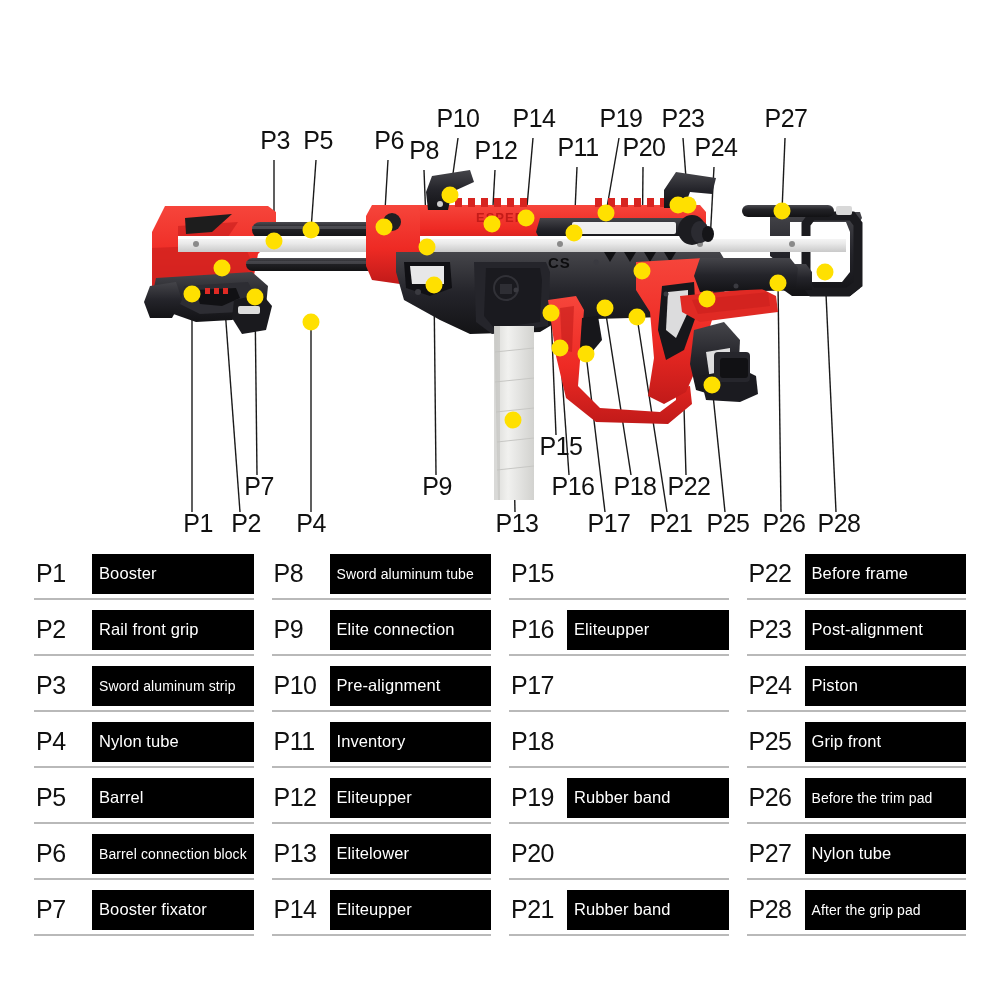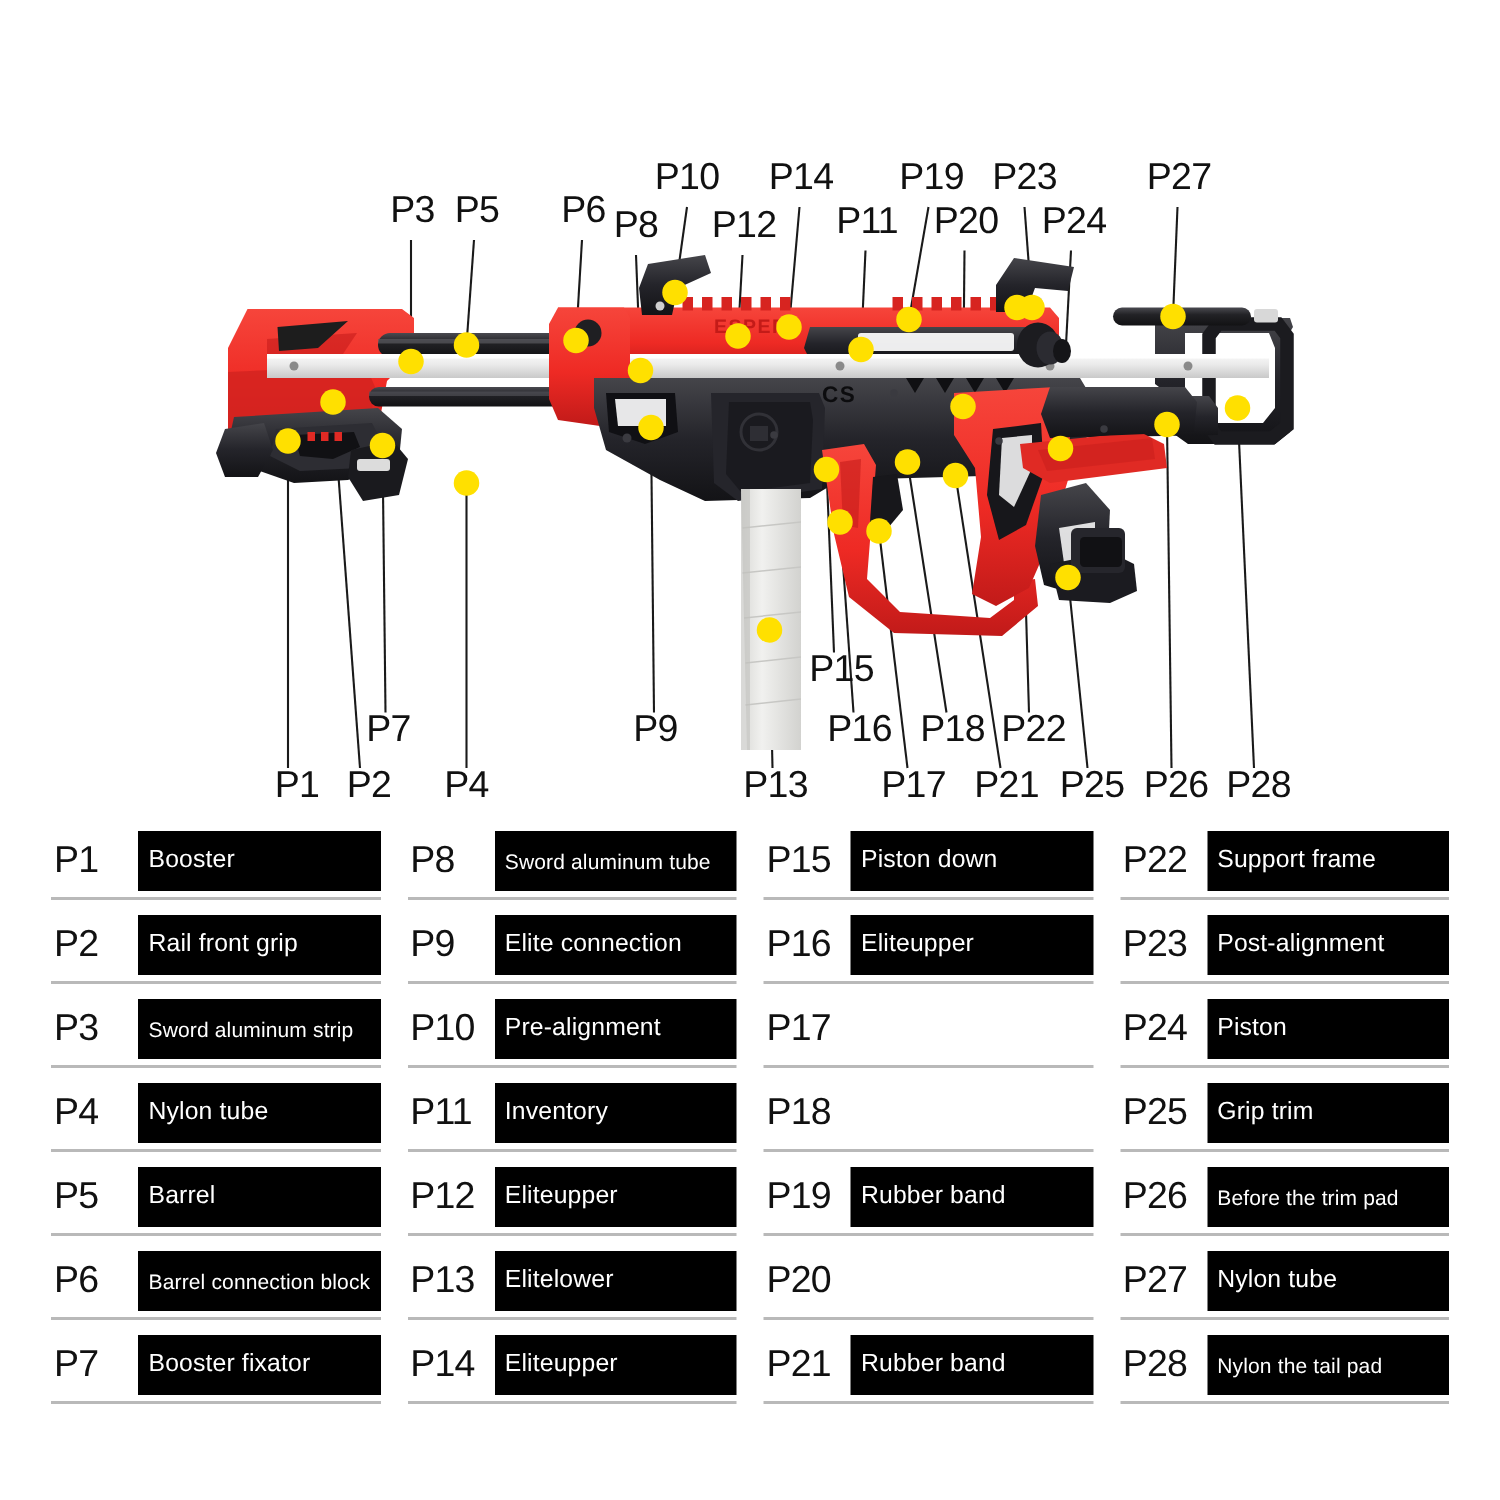--- a/index.html
+++ b/index.html
@@ -368,28 +368,27 @@
       <div class="legend-cell">
         <div class="legend-inner">
           <span class="pnum">P8</span>
           <span class="pbox two-line">Sword aluminum tube</span>
         </div>
         <div class="rule"></div>
       </div>
       <div class="legend-cell">
         <div class="legend-inner">
           <span class="pnum">P15</span>
-          <span class="pbox">Piston down</span>
         </div>
         <div class="rule"></div>
       </div>
       <div class="legend-cell">
         <div class="legend-inner">
           <span class="pnum">P22</span>
-          <span class="pbox">Support frame</span>
+          <span class="pbox">Before frame</span>
         </div>
         <div class="rule"></div>
       </div>
       <div class="legend-cell">
         <div class="legend-inner">
           <span class="pnum">P2</span>
           <span class="pbox">Rail front grip</span>
         </div>
         <div class="rule"></div>
       </div>
@@ -457,21 +456,21 @@
       </div>
       <div class="legend-cell">
         <div class="legend-inner">
           <span class="pnum">P18</span>
         </div>
         <div class="rule"></div>
       </div>
       <div class="legend-cell">
         <div class="legend-inner">
           <span class="pnum">P25</span>
-          <span class="pbox">Grip trim</span>
+          <span class="pbox">Grip front</span>
         </div>
         <div class="rule"></div>
       </div>
       <div class="legend-cell">
         <div class="legend-inner">
           <span class="pnum">P5</span>
           <span class="pbox">Barrel</span>
         </div>
         <div class="rule"></div>
       </div>
@@ -540,19 +539,19 @@
       <div class="legend-cell">
         <div class="legend-inner">
           <span class="pnum">P21</span>
           <span class="pbox">Rubber band</span>
         </div>
         <div class="rule"></div>
       </div>
       <div class="legend-cell">
         <div class="legend-inner">
           <span class="pnum">P28</span>
-          <span class="pbox two-line">Nylon the tail pad</span>
+          <span class="pbox two-line">After the grip pad</span>
         </div>
         <div class="rule"></div>
       </div>
     </div>
 
 </div>
 
 </body></html>

